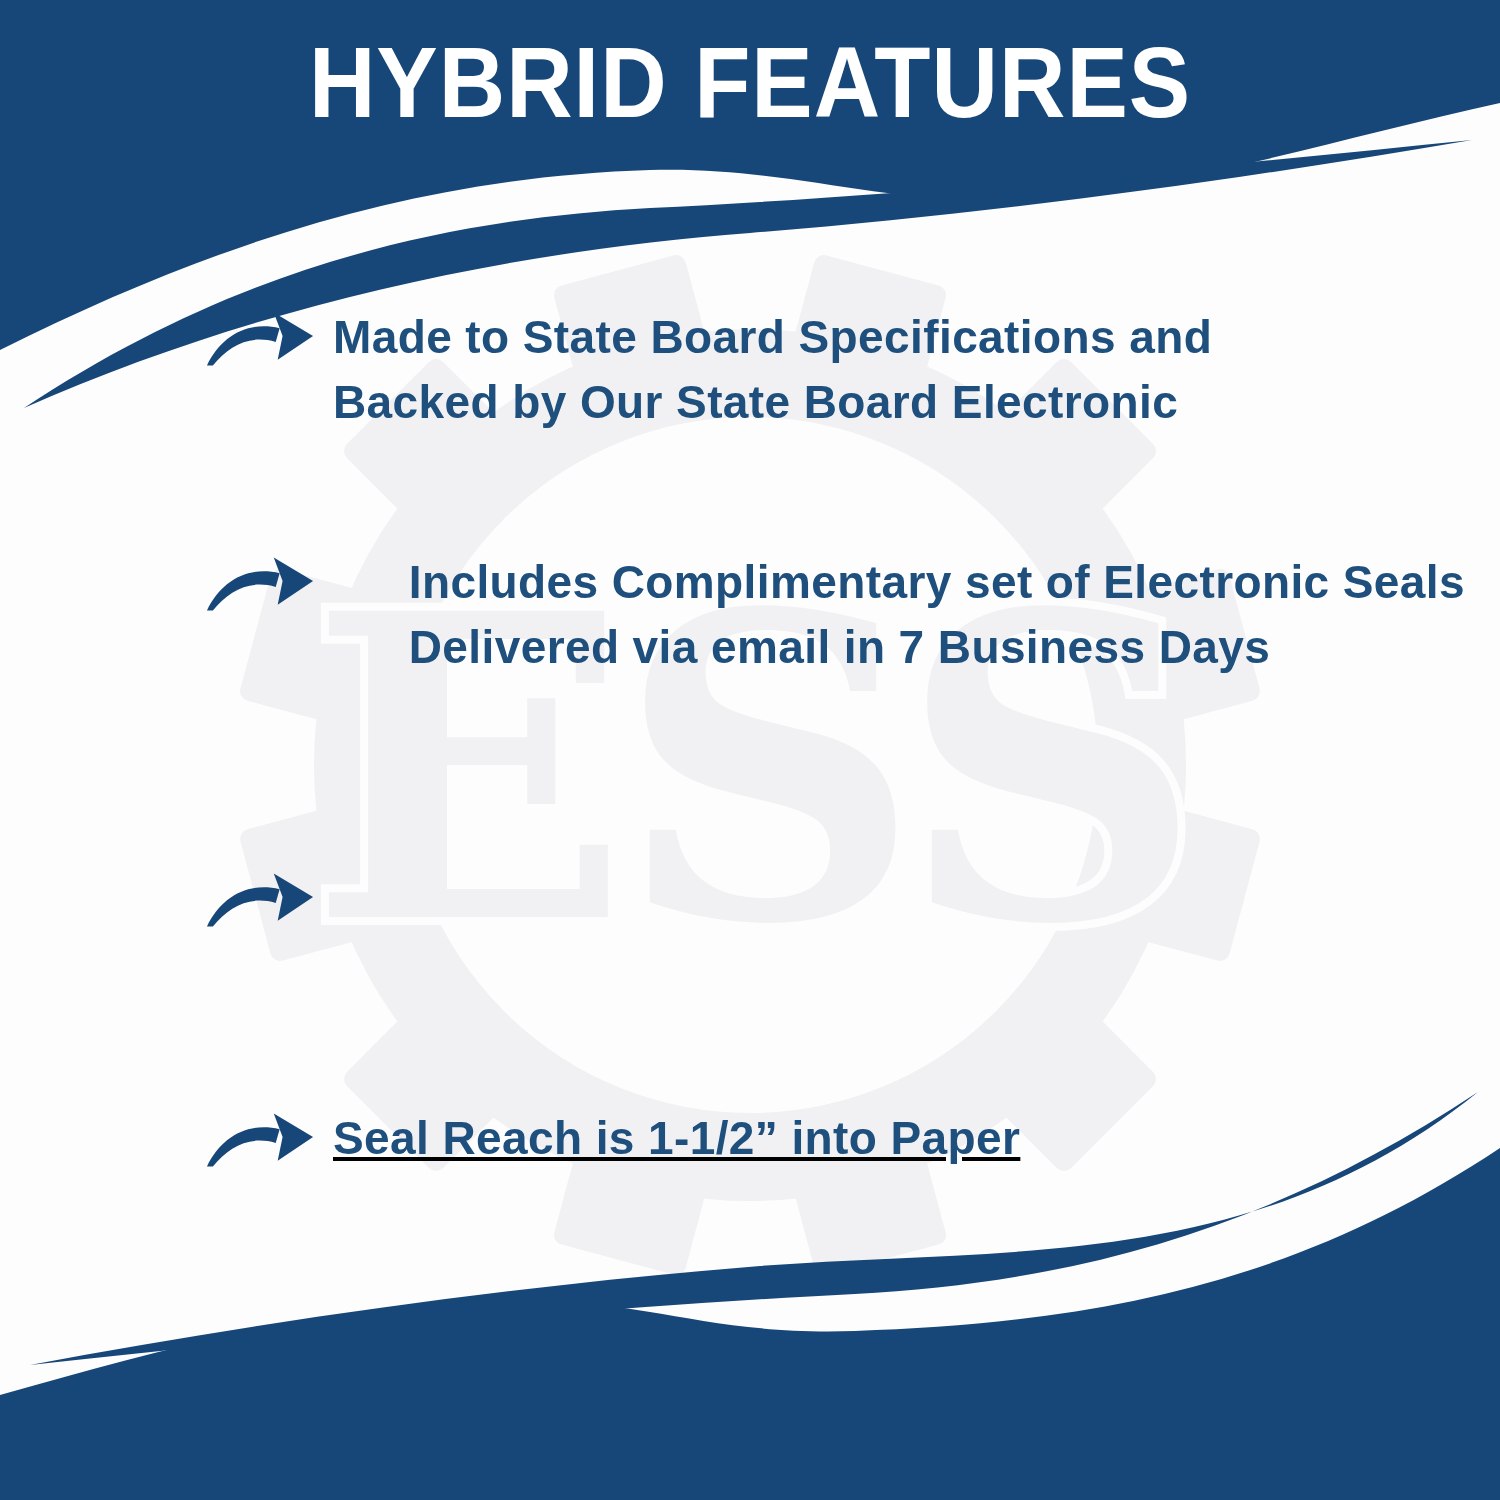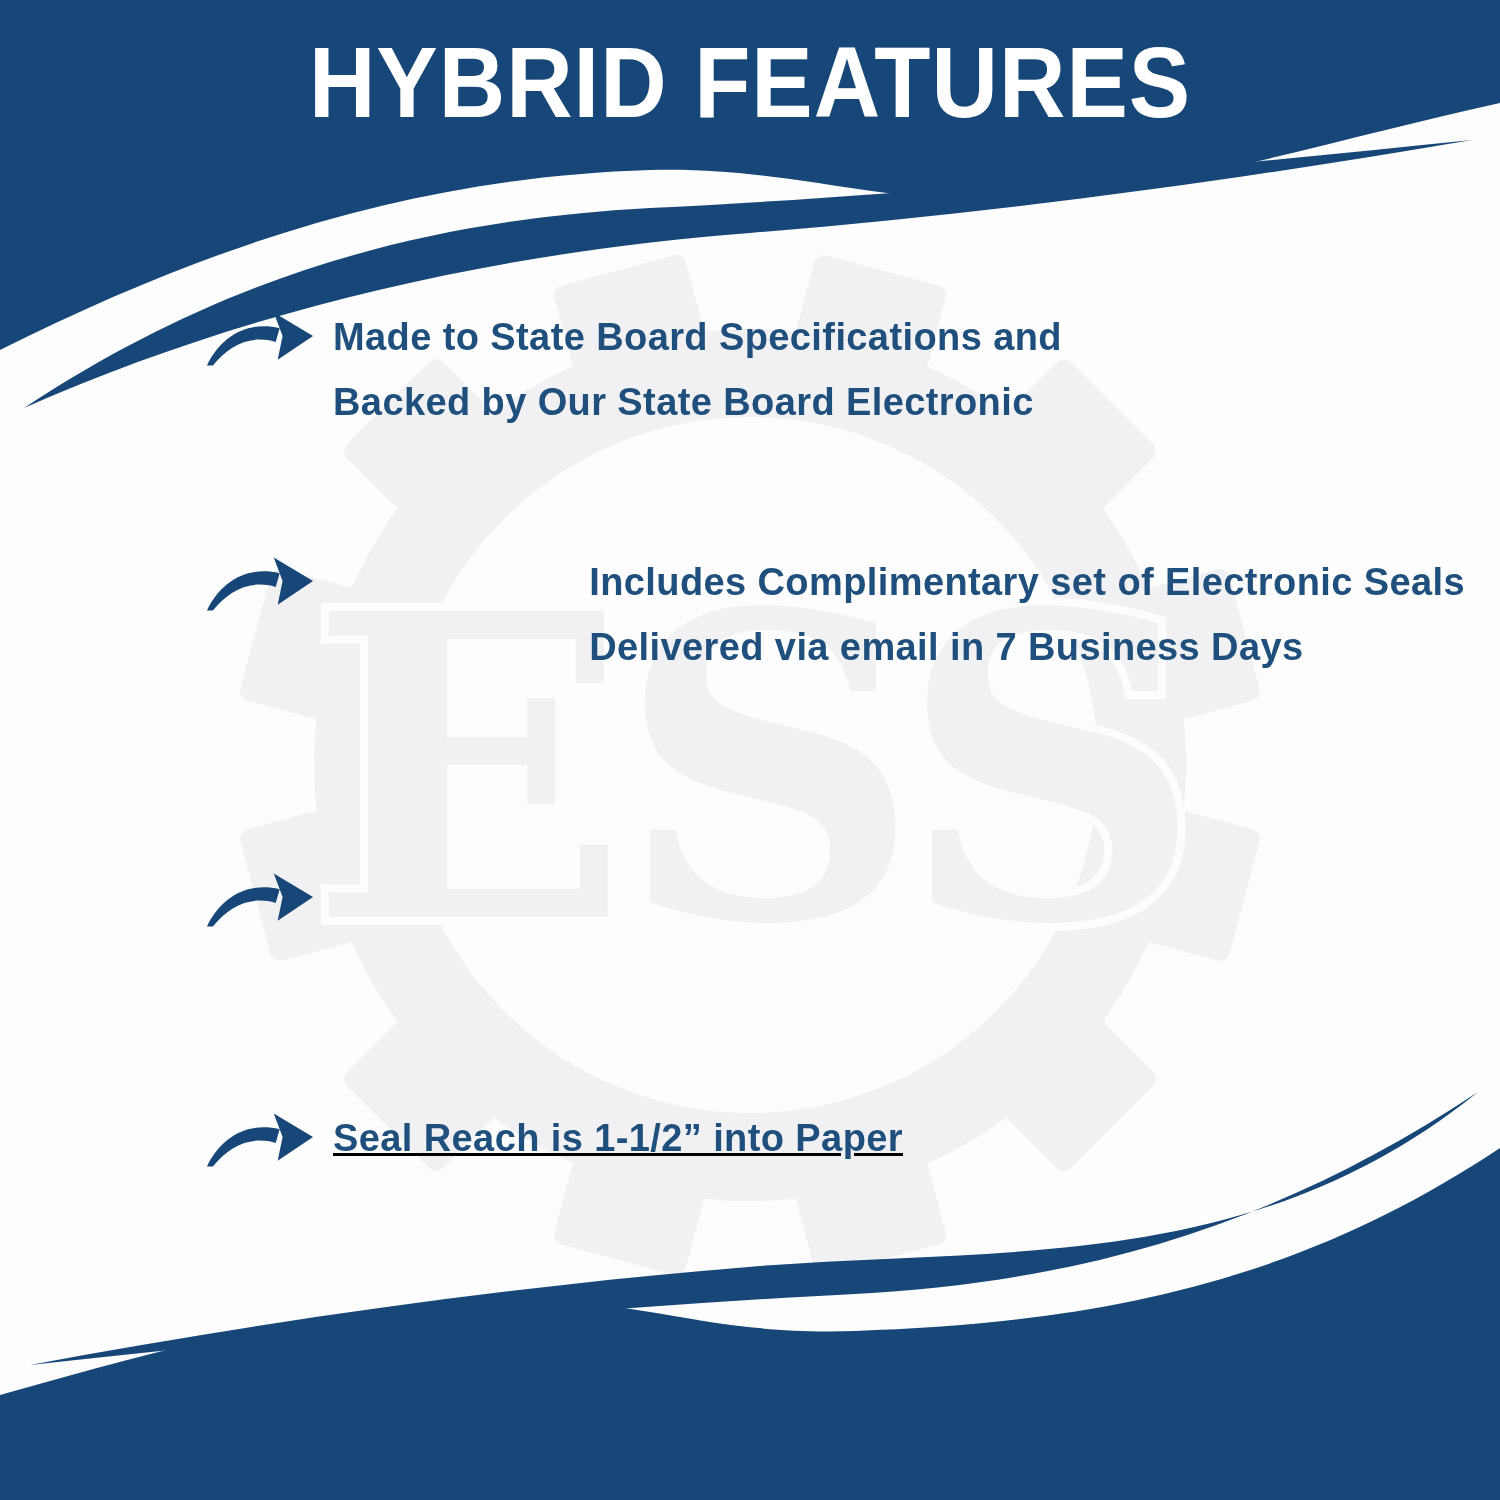--- a/index.html
+++ b/index.html
@@ -17,21 +17,21 @@
     transform:scaleY(1.08);transform-origin:top center;
     white-space:nowrap;
   }
   .bullet-row{
     position:absolute;left:205px;width:1260px;z-index:3;
     display:flex;align-items:flex-start;
   }
   .bullet-row .arrow{flex:0 0 auto;margin-top:5px;margin-right:18px;}
   .bullet-text{
     color:var(--textblue,#1E4F7D);
-    font-size:38px;font-weight:700;line-height:65px;letter-spacing:0.4px;
+    font-size:46px;font-weight:700;line-height:65px;letter-spacing:0.4px;
     white-space:nowrap;
   }
   .r1{top:305px;} .r2{top:550px;justify-content:space-between;} .r3{top:866px;} .r4{top:1106px;text-decoration:underline;}
 </style>
 </head>
 <body style="--bg: #FDFDFE; --textblue: #1E4F7D; --title: #FFFFFF;">
 
 <div class="stage">
 
   <svg class="bg" viewBox="0 0 1500 1500">

